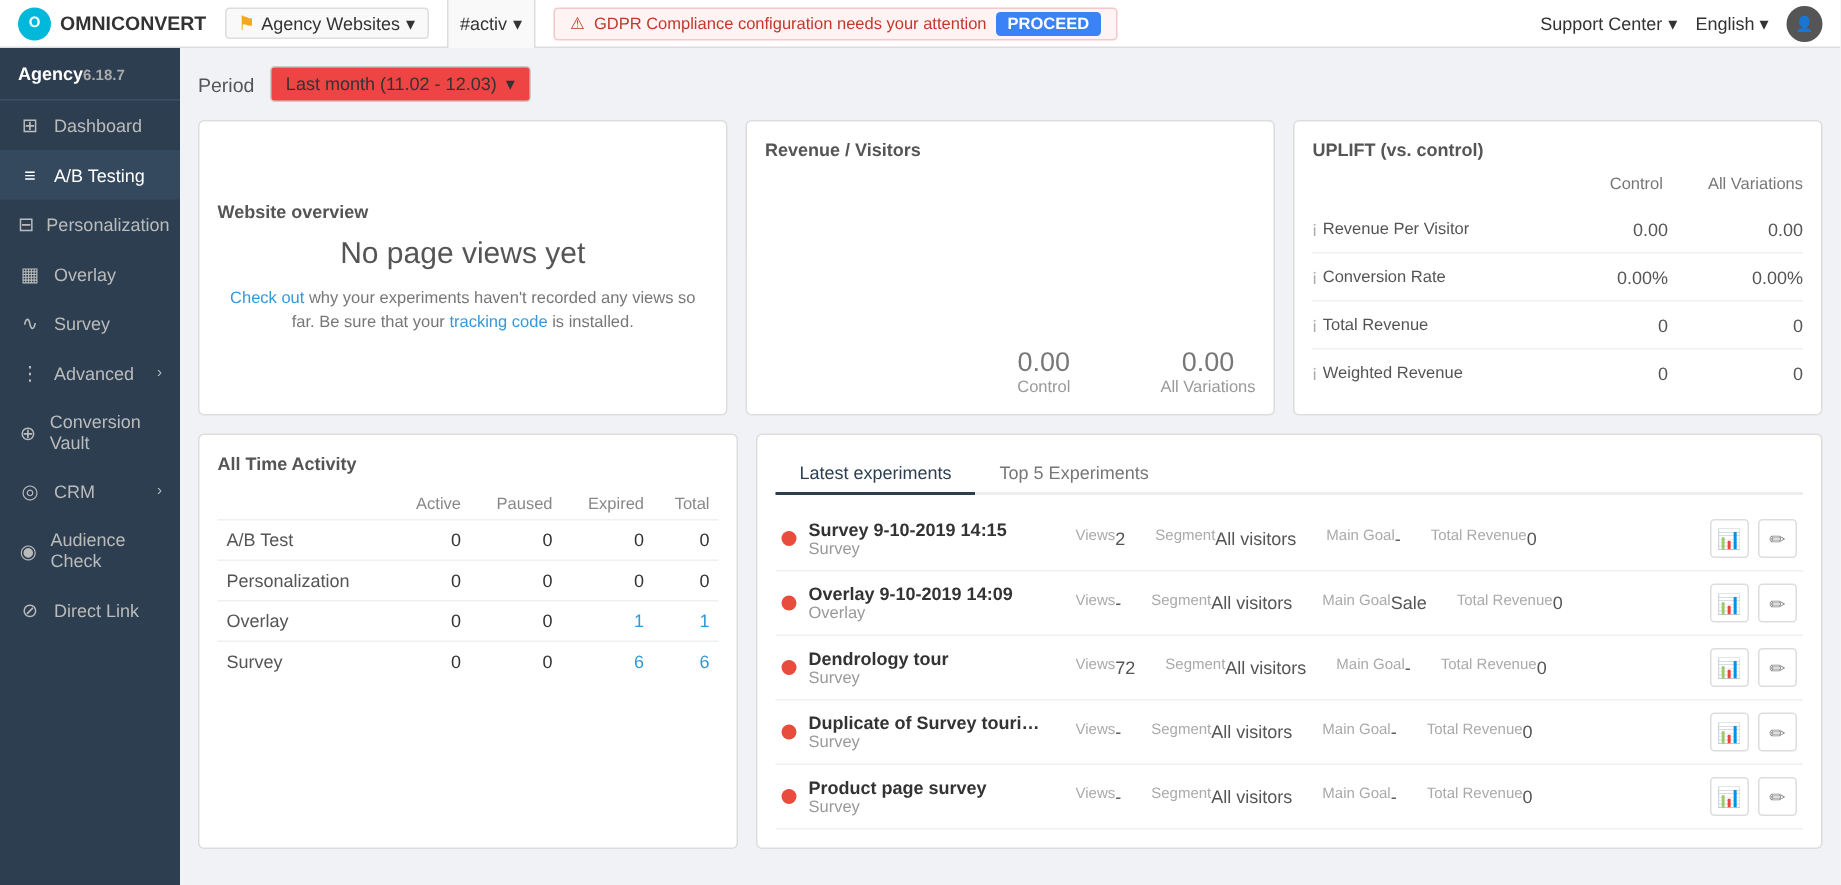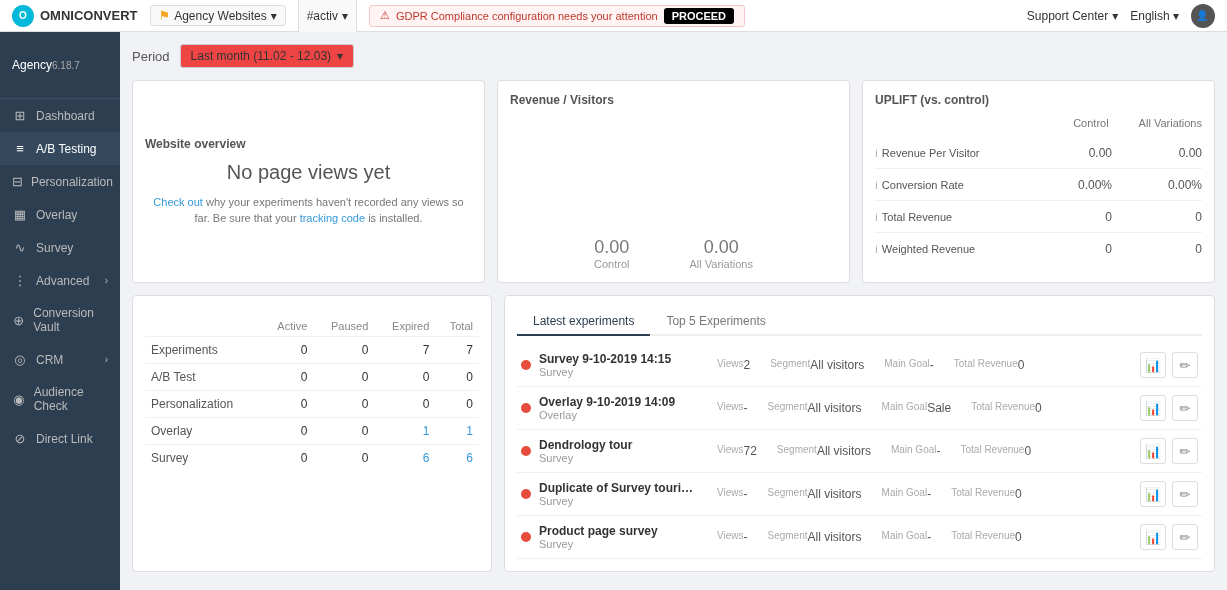--- a/index.html
+++ b/index.html
@@ -6,32 +6,32 @@
     body { font-family: Arial, sans-serif; font-size: 12px; background: #f5f5f5; color: #333; display: flex; flex-direction: column; height: 590px; overflow: hidden; }
 
     
     .topbar { background: #fff; border-bottom: 1px solid #ddd; display: flex; align-items: center; padding: 0 12px; height: 32px; gap: 12px; flex-shrink: 0; }
     .topbar-logo { display: flex; align-items: center; gap: 6px; font-weight: bold; font-size: 13px; color: #333; }
     .topbar-logo-icon { width: 22px; height: 22px; background: #00b8d9; border-radius: 50%; display: flex; align-items: center; justify-content: center; color: #fff; font-size: 10px; }
     .topbar-agency { display: flex; align-items: center; gap: 4px; background: #f9f9f9; border: 1px solid #ddd; border-radius: 3px; padding: 2px 8px; font-size: 12px; cursor: pointer; }
     .topbar-agency .agency-icon { color: #f5a623; font-size: 13px; }
     .topbar-hash { display: flex; align-items: center; gap: 4px; background: #f9f9f9; border: 1px solid #ddd; border-radius: 3px; padding: 16px 8px; font-size: 12px; cursor: pointer; }
     .topbar-gdpr { display: flex; align-items: center; gap: 6px; background: #fff3f3; border: 1px solid #f5c6cb; border-radius: 3px; padding: 2px 10px; font-size: 11px; color: #c0392b; }
-    .topbar-gdpr .proceed-btn { background: #000000; color: #fff; border: none; border-radius: 3px; padding: 2px 8px; font-size: 11px; cursor: pointer; font-weight: bold; }
+    .topbar-gdpr .proceed-btn { background: #3b82f6; color: #fff; border: none; border-radius: 3px; padding: 2px 8px; font-size: 11px; cursor: pointer; font-weight: bold; }
     .topbar-spacer { flex: 1; }
     .topbar-support { display: flex; align-items: center; gap: 4px; font-size: 12px; cursor: pointer; }
     .topbar-english { font-size: 12px; cursor: pointer; }
     .topbar-user { width: 24px; height: 24px; background: #555; border-radius: 50%; display: flex; align-items: center; justify-content: center; color: #fff; font-size: 10px; cursor: pointer; }
 
     
     .main-layout { display: flex; flex: 1; overflow: hidden; }
 
     
     .sidebar { width: 120px; background: #2c3e50; color: #ccc; display: flex; flex-direction: column; flex-shrink: 0; overflow-y: auto; }
-    .sidebar-brand { padding: 26px 12px; color: #fff; font-size: 12px; font-weight: normal; border-bottom: 1px solid #3a4f66; }
+    .sidebar-brand { padding: 10px 12px; color: #fff; font-size: 12px; font-weight: bold; border-bottom: 1px solid #3a4f66; }
     .sidebar-brand-version { font-size: 10px; color: #aaa; }
     .sidebar-item { display: flex; align-items: center; gap: 8px; padding: 9px 12px; cursor: pointer; font-size: 12px; color: #bbb; transition: background 0.2s; }
     .sidebar-item.active { background: #34495e; color: #fff; }
     .sidebar-item-icon { font-size: 13px; width: 16px; text-align: center; }
     .sidebar-item-label { font-size: 12px; }
     .sidebar-item-arrow { margin-left: auto; font-size: 10px; }
 
     
     .content { flex: 1; overflow-y: auto; padding: 12px; background: #f0f2f5; }
 
@@ -46,21 +46,21 @@
     .card-title { font-size: 12px; font-weight: bold; color: #555; margin-bottom: 10px; }
 
     
     .card-website { flex: 1; display: flex; flex-direction: column; align-items: center; justify-content: center; min-height: 180px; }
     .card-website .no-data { text-align: center; }
     .card-website .no-data-title { font-size: 20px; color: #555; margin-bottom: 10px; }
     .card-website .no-data-text { font-size: 11px; color: #777; line-height: 1.5; }
     .card-website .no-data-text a { color: #3498db; text-decoration: none; }
 
     
-    .card-revenue { flex: 1; display: flex; flex-direction: column; }
+    .card-revenue { flex: 1; display: flex; }
     .revenue-values { display: flex; justify-content: center; gap: 60px; margin-top: auto; padding-top: 20px; }
     .revenue-value-block { text-align: center; }
     .revenue-value-block .val { font-size: 18px; color: #777; }
     .revenue-value-block .lbl { font-size: 11px; color: #999; }
 
     
     .card-uplift { flex: 1; }
     .uplift-header-row { display: flex; justify-content: flex-end; gap: 30px; margin-bottom: 8px; }
     .uplift-header-label { font-size: 11px; color: #777; }
     .uplift-row { display: flex; align-items: center; padding: 8px 0; border-bottom: 1px solid #f0f0f0; }
@@ -262,38 +262,32 @@
           </div>
           <div class="uplift-row-control">0</div>
           <div class="uplift-row-all">0</div>
         </div>
       </div>
     </div>
 
     <div class="bottom-row">
 
       <div class="card card-activity">
+        <div class="card-title">All Time Activity</div>
         <table class="activity-table">
           <thead>
             <tr>
               <th></th>
               <th>Active</th>
               <th>Paused</th>
               <th>Expired</th>
               <th>Total</th>
             </tr>
           </thead>
           <tbody id="activity-tbody">
-          <tr>
-                <td>Experiments</td>
-                <td>0</td>
-                <td>0</td>
-                <td>7</td>
-                <td>7</td>
-              </tr>
               <tr>
                 <td>A/B Test</td>
                 <td>0</td>
                 <td>0</td>
                 <td>0</td>
                 <td>0</td>
               </tr>
               <tr>
                 <td>Personalization</td>
                 <td>0</td>

